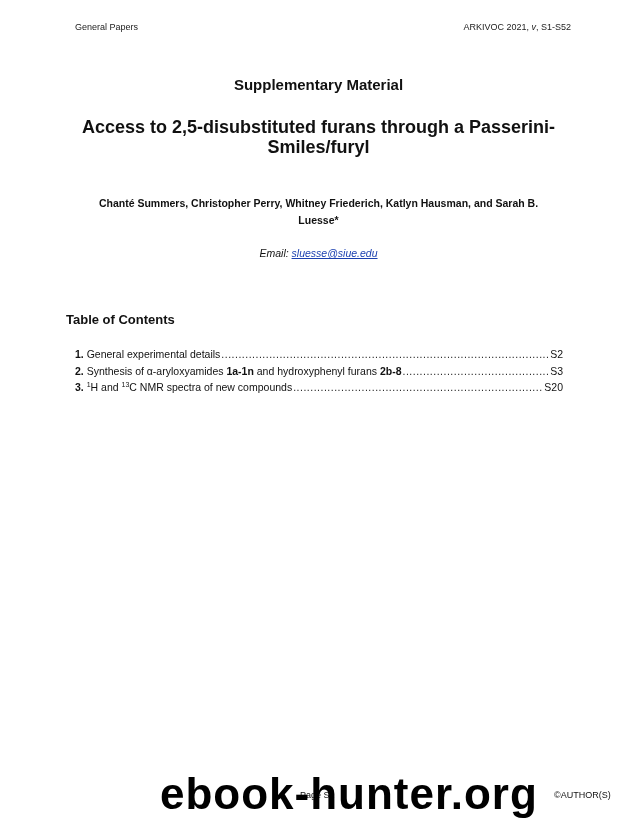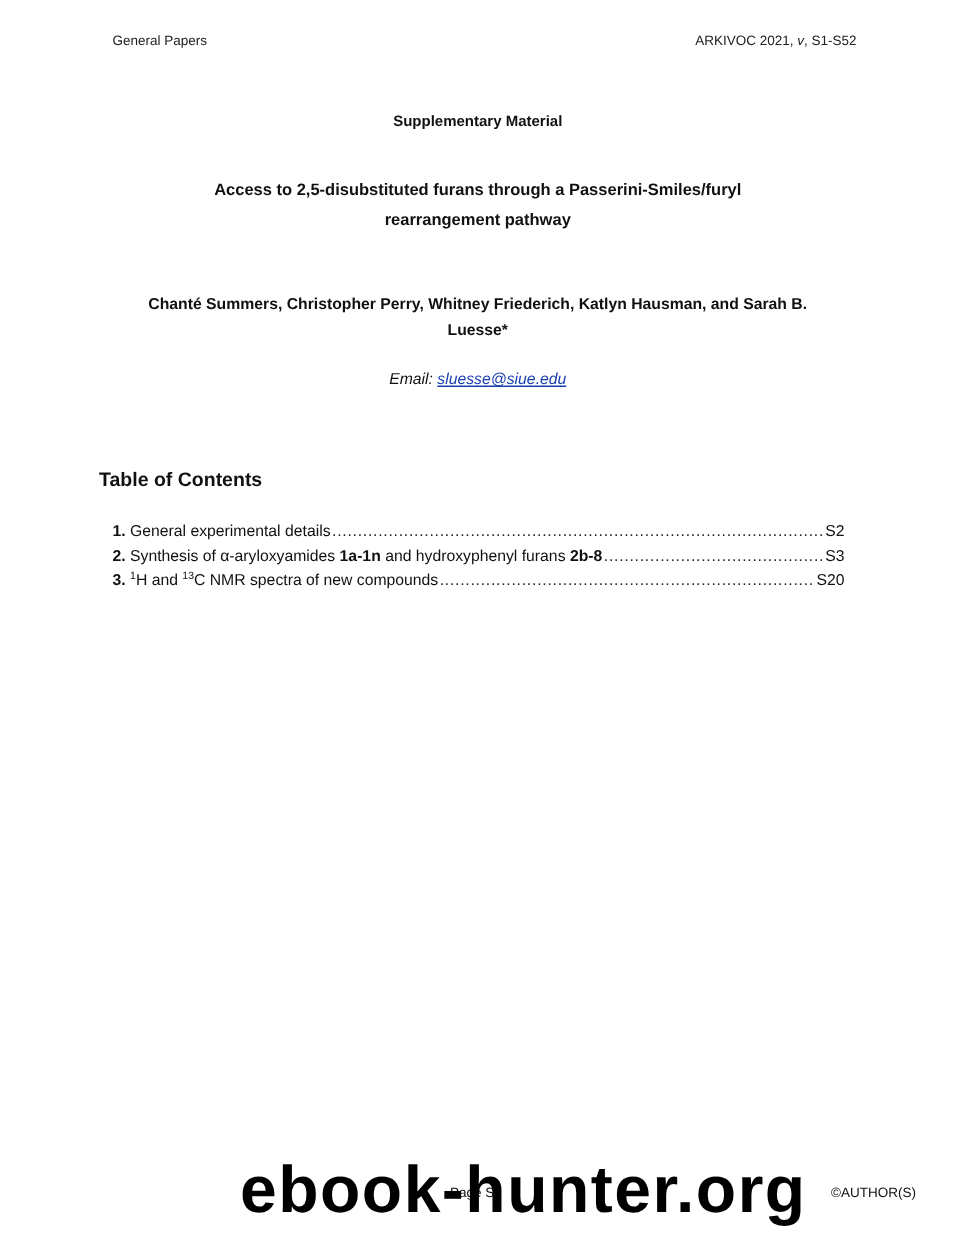--- a/index.html
+++ b/index.html
@@ -5,22 +5,22 @@
     html, body { margin: 0; padding: 0; background: #ffffff; }
     body {
       width: 637px; height: 825px; position: relative; overflow: hidden;
       font-family: "Liberation Sans", "DejaVu Sans", sans-serif; color: #111;
     }
     .abs { position: absolute; }
     .hdr { top: 22px; font-size: 9px; font-weight: normal; color: #222; }
     .hdr-left { left: 75px; }
     .hdr-right { right: 66px; }
     .center { left: 60px; width: 517px; text-align: center; }
-    .supp { top: 76px; font-size: 10px; font-weight: bold; text-align: center; }
-    .title { top: 117px; font-size: 11px; font-weight: bold; line-height: 20px; }
+    .supp { top: 76px; font-size: 15px; font-weight: bold; text-align: center; }
+    .title { top: 117px; font-size: 18px; font-weight: bold; line-height: 20px; }
     .authors { top: 195px; font-size: 10.5px; font-weight: bold; line-height: 17px; }
     .affil { top: 245px; font-size: 10.5px; font-style: italic; line-height: 17px; }
     .email-link { color: #1a3fb0; text-decoration: underline; }
     .toc-h { top: 312px; left: 66px; font-size: 13px; font-weight: bold; }
     .toc { top: 346px; left: 75px; width: 488px; font-size: 10.5px; line-height: 16.5px; }
     .toc-row { display: flex; align-items: baseline; white-space: nowrap; }
     .toc-row .lead { flex: 1; overflow: hidden; margin: 0 1px; }
     .toc-row .lead::before {
       content: "......................................................................................................................................................................................................................";
       letter-spacing: 0.5px; color: #222;
@@ -37,21 +37,20 @@
 </head>
 <body>
 
 <div class="abs hdr hdr-left">General Papers</div>
 <div class="abs hdr hdr-right"><span>ARKIVOC 2021, </span><i>v</i><span>, S1-S52</span></div>
 
 <div class="abs center supp">Supplementary Material</div>
 
 <div class="abs center title">
   <div>Access to 2,5-disubstituted furans through a Passerini-Smiles/furyl</div>
-  <div>rearrangement pathway</div>
 </div>
 
 <div class="abs center authors">
   <div>Chanté Summers, Christopher Perry, Whitney Friederich, Katlyn Hausman, and Sarah B.</div>
   <div>Luesse*</div>
 </div>
 
 <div class="abs center affil">
   <div><span>Email: </span><a class="email-link">sluesse@siue.edu</a></div>
 </div>

